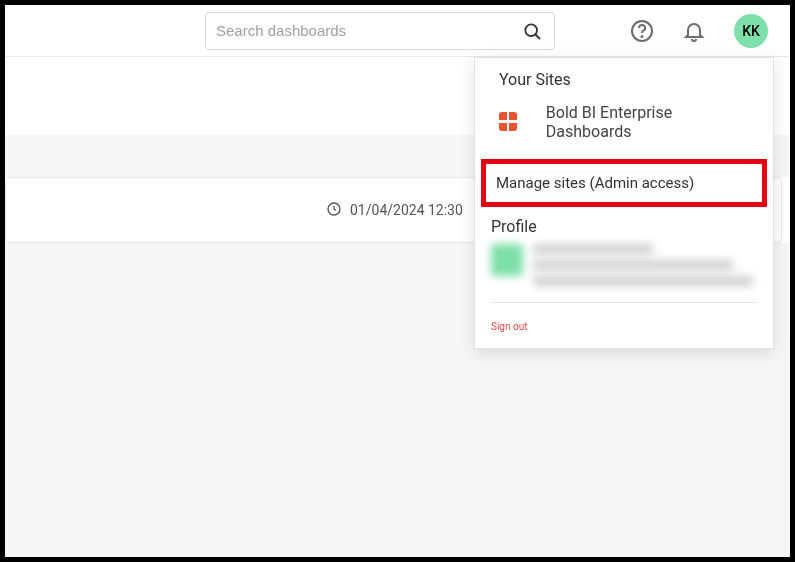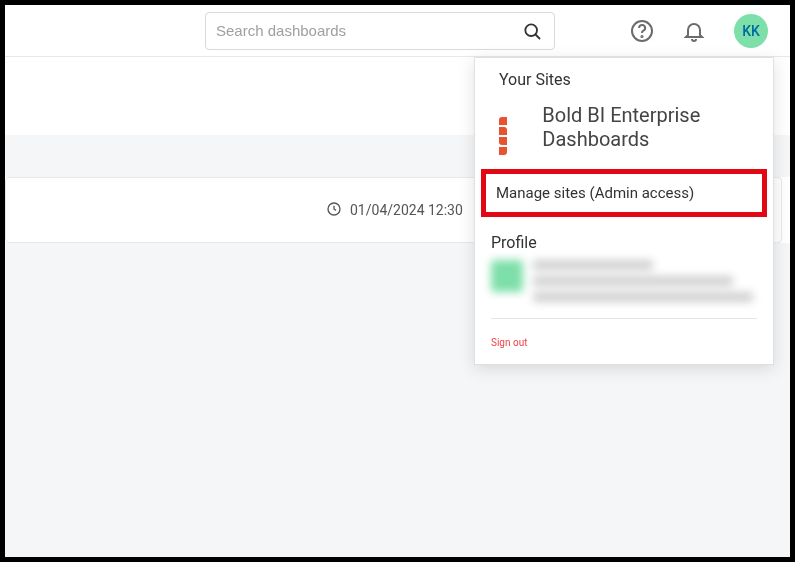--- a/index.html
+++ b/index.html
@@ -58,21 +58,21 @@
   }
   .avatar {
     width: 34px;
     height: 34px;
     border-radius: 50%;
     background: #7ddfa9;
     display: flex;
     align-items: center;
     justify-content: center;
     font-size: 14px;
-    color: #0369a1;
+    color: #000000;
     font-weight: 500;
     cursor: pointer;
   }
   .content-strip {
     position: absolute;
     top: 130px;
     left: 0;
     right: 0;
     background: #f4f6f8;
     height: 42px;
@@ -130,21 +130,21 @@
   }
   .dd-title {
     font-size: 16px;
     color: #333;
     margin-bottom: 10px;
   }
   .site-row {
     display: flex;
     align-items: center;
     gap: 28px;
-    font-size: 20px;
+    font-size: 16px;
     color: #444;
     padding: 4px 0;
     cursor: pointer;
   }
   .site-logo {
     width: 20px;
     height: 20px;
     display: flex;
     flex-wrap: wrap;
     gap: 2px;
@@ -158,21 +158,21 @@
   .site-logo .q3 { width: 8px; height: 8px; border-radius: 0 0 0 3px;}
   .site-logo .q4 { width: 8px; height: 8px; border-radius: 0 0 3px 0;}
   .manage-box {
     margin: 4px 6px 0;
     border: 5px solid #e30613;
     padding: 10px 10px;
     font-size: 15px;
     color: #333;
     cursor: pointer;
   }
-  .profile-section { padding: 16px 16px 12px; }
+  .profile-section { padding: 10px 16px 12px; }
   .profile-title { font-size: 16px; color: #333; margin-bottom: 8px; }
   .profile-body {
     display: flex;
     gap: 10px;
     align-items: flex-start;
     filter: blur(4px);
     user-select: none;
   }
   .profile-avatar {
     width: 32px;

